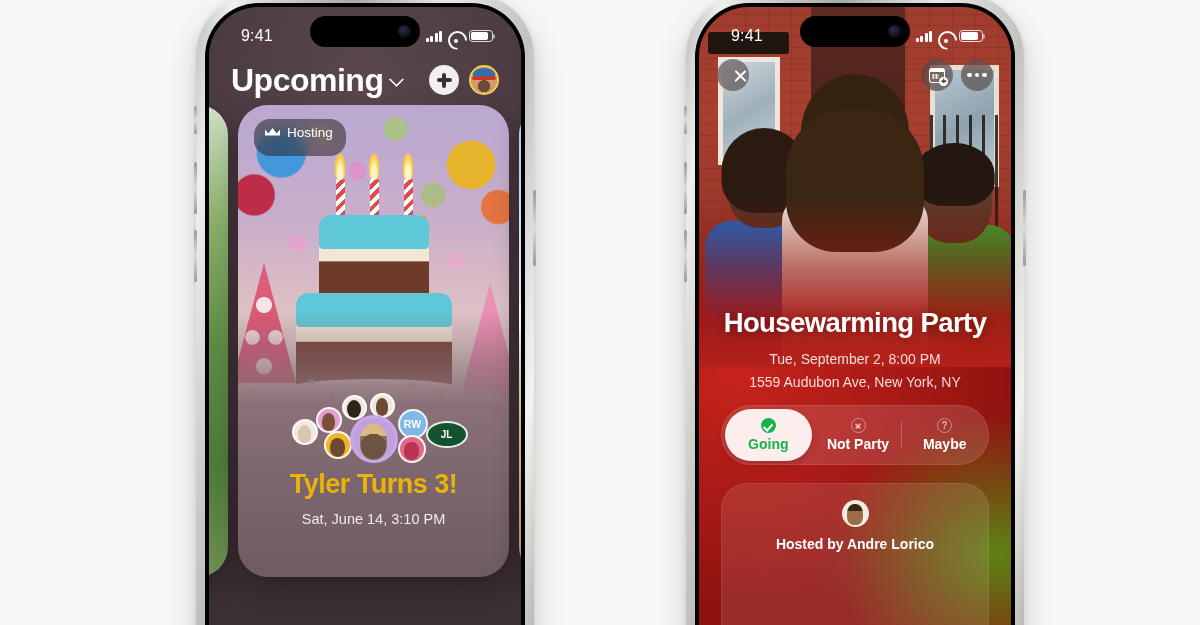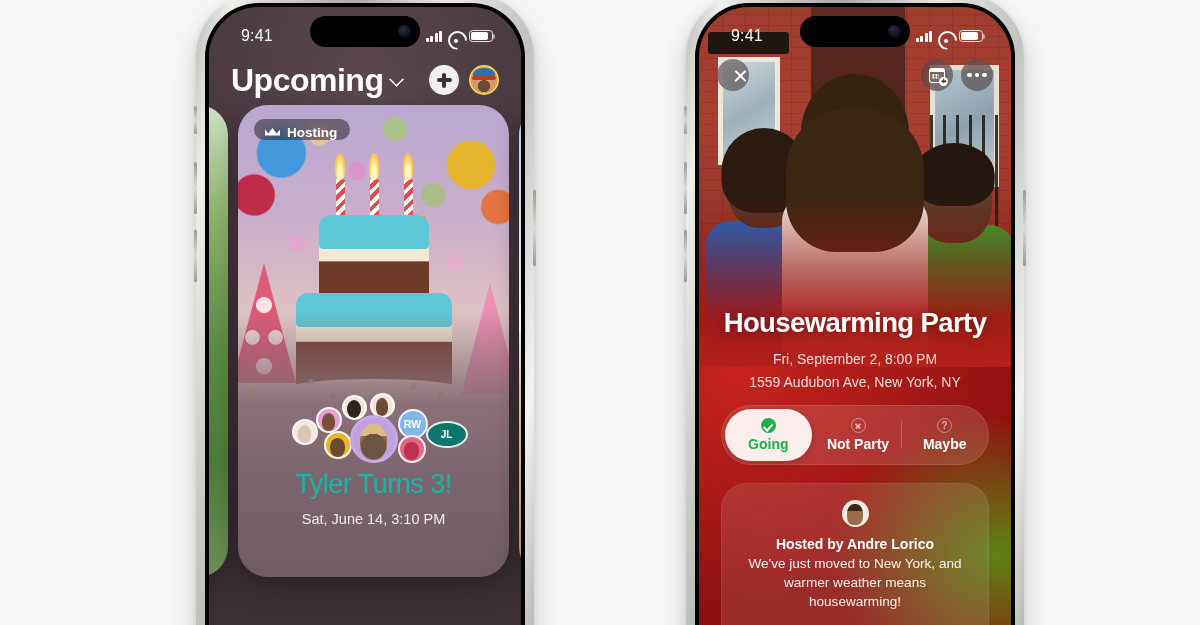--- a/index.html
+++ b/index.html
@@ -243,24 +243,24 @@
     position:absolute; left:0; right:0; bottom:0; height: 96px;
     background: linear-gradient(180deg, rgba(160,130,140,0) 0%, rgba(130,104,112,.55) 55%, #8a6f78 100%);
   }
   .card-body {
     position: absolute; left:0; right:0; top: 262px; bottom: 0;
     background: linear-gradient(180deg,#8a6f78 0%, #8b7078 18%, #7d666f 52%, #6e5b64 100%);
   }
   .hosting-badge {
     position: absolute; left: 16px; top: 14px; z-index: 12;
     display: flex; align-items: center; gap: 7px;
-    padding: 6px 13px 0 11px; border-radius: 16px;
+    padding: 6px 13px 16px 11px; border-radius: 16px;
     background: rgba(42,36,40,.55);
     -webkit-backdrop-filter: blur(8px); backdrop-filter: blur(8px);
-    color:#fff; font-size: 13.5px; font-weight: 700;
+    color:#fff; font-size: 13.5px; font-weight: 400;
   }
   .crown {
     width: 15px; height: 11px; position: relative;
   }
   .crown::before {
     content:''; position:absolute; inset:0;
     background:#fff;
     clip-path: polygon(0 22%, 22% 58%, 50% 8%, 78% 58%, 100% 22%, 100% 78%, 0 78%);
   }
   .attendees {
@@ -286,26 +286,26 @@
   .av2::after{content:'';position:absolute;inset:12% 16% 0 16%;background:#2f2320;border-radius:50%;}
   .av3 { left: 96px; top: -8px; width: 25px; height: 25px; background:#efe6d6; z-index:4;}
   .av3::after{content:'';position:absolute;inset:16% 20% 0 20%;background:#6b4a33;border-radius:50% 50% 44% 44%;}
   .av4 { left: 18px; top: 18px; width: 26px; height: 26px; background:#f2e8dc; z-index:3;}
   .av4::after{content:'';position:absolute;inset:16% 20% 0 20%;background:#d9c7b4;border-radius:50% 50% 44% 44%;}
   .av5 { left: 50px; top: 30px; width: 28px; height: 28px; background:#f0b429; z-index:5;}
   .av5::after{content:'';position:absolute;inset:20% 18% 0 18%;background:#6b4a33;border-radius:46%;}
   .av6 { left: 124px; top: 8px; width: 30px; height: 30px; background:#7fb8e8; z-index:4; font-size:10.5px;}
   .av7 { left: 124px; top: 34px; width: 28px; height: 28px; background:#e06a8a; z-index:5;}
   .av7::after{content:'';position:absolute;inset:22% 18% 6% 18%;background:#b8334f;border-radius:46%;}
-  .av8 { left: 152px; top: 20px; width: 42px; height: 27px; background:#0f766e; z-index:3; font-size:10px;}
+  .av8 { left: 152px; top: 20px; width: 42px; height: 27px; background:#14532d; z-index:3; font-size:10px;}
   .card-text {
     position: absolute; left: 0; right: 0; top: 364px; text-align: center; z-index: 15;
     padding: 0 14px;
   }
-  .ev-title { color:#14b8a6; font-size: 27px; font-weight: 400; letter-spacing:-.5px; }
+  .ev-title { color:#eab308; font-size: 27px; font-weight: 700; letter-spacing:-.5px; }
   .ev-meta { color: rgba(255,255,255,.88); font-size: 14.5px; margin-top: 9px; line-height: 1.42; }
   .garden {
     position:absolute; inset:0;
     background: linear-gradient(180deg,#cfe0c5 0%, #8cb06a 24%, #5d8a44 52%, #4e7a3a 76%, #6f8f55 100%);
   }
   .garden::after{ content:''; position:absolute; left:0; right:0; top:0; height:40%;
     background: radial-gradient(circle at 30% 20%, #4b6e33 0 22%, transparent 23%),
       radial-gradient(circle at 70% 12%, #3f5f2c 0 20%, transparent 21%); }
   .beach {
     position:absolute; inset:0;
@@ -681,21 +681,21 @@
                   <i></i>
                   <i></i>
                   <i></i>
                 </span>
             </button>
           </div>
         </div>
 
         <div class="ev-head-r">
           <div class="ev-title-r">Housewarming Party</div>
-          <div class="ev-meta-r">Fri, September 2, 8:00 PM</div>
+          <div class="ev-meta-r">Tue, September 2, 8:00 PM</div>
           <div class="ev-meta-r" style="margin-top:3px">1559 Audubon Ave, New York, NY</div>
         </div>
 
         <div class="rsvp">
           <div class="rsvp-opt sel">
             <span class="rs-ic rs-check"></span>
             <span class="rsvp-label">Going</span>
           </div>
           <div class="rsvp-opt">
             <span class="rs-ic rs-x"></span>
@@ -703,21 +703,20 @@
           </div>
           <div class="rsvp-opt">
             <span class="rs-ic rs-q">?</span>
             <span class="rsvp-label">Maybe</span>
           </div>
         </div>
 
         <div class="host-card">
           <div class="host-av"></div>
           <div class="host-name">Hosted by Andre Lorico</div>
-          <div class="host-desc">We've just moved to New York, and warmer weather means housewarming!</div>
 
         </div>
 
       </div>
     </div>
   </div>
 
 </div>
 
 </body></html>

